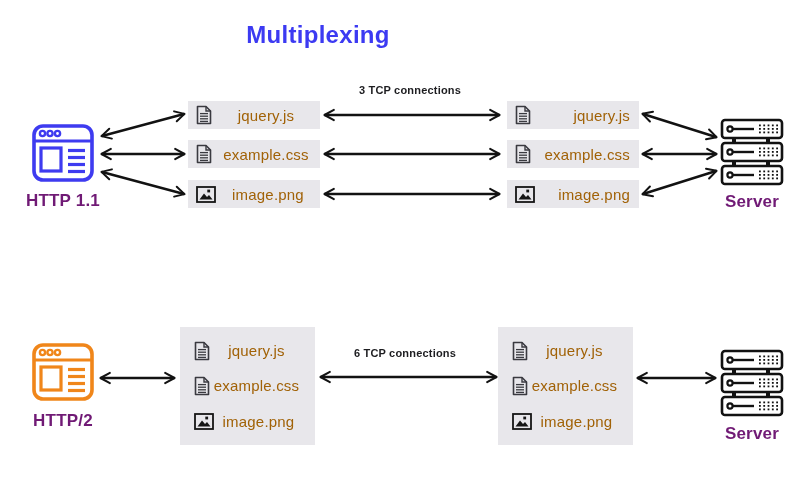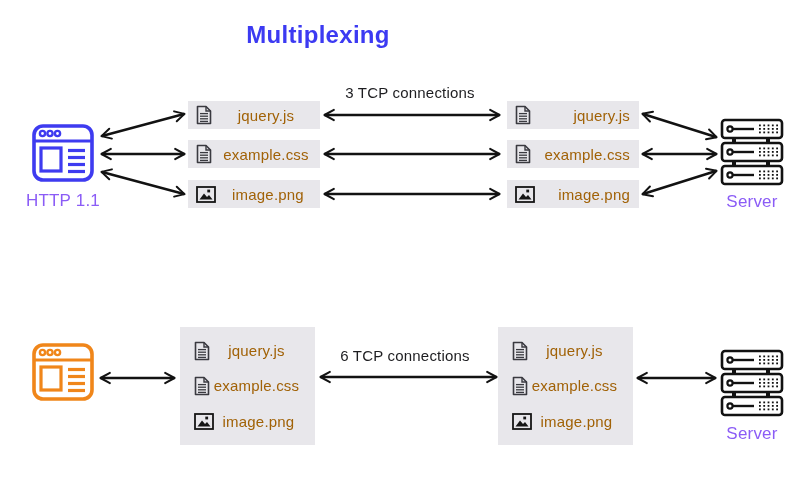--- a/index.html
+++ b/index.html
@@ -12,26 +12,26 @@
     font-size:24px; font-weight:700; color:#3C3AF2; letter-spacing:.3px;
   }
   .overlay { position:absolute; left:0; top:0; pointer-events:none; }
   .overlay line { stroke:#121212; stroke-width:2.4; stroke-linecap:round; }
 
   .browser { position:absolute; color:#3E3BF0; }
   .browser.orange { color:#F0861A; }
   .browser * { stroke:currentColor; }
 
   .node-label {
-    position:absolute; font-size:17px; font-weight:400; color:#8b5cf6;
+    position:absolute; font-size:17px; font-weight:700; color:#701a75;
     text-align:center; width:100px; letter-spacing:.2px;
   }
   .conn-label {
     position:absolute; width:200px; text-align:center;
-    font-size:15px; color:#1d1d20; letter-spacing:.2px;
+    font-size:11px; color:#1d1d20; letter-spacing:.2px;font-weight:bold;
   }
 
   .file-row {
     position:absolute; display:flex; align-items:center;
     background:#E8E7EB; padding-left:8px; box-sizing:border-box;
   }
   .fname { flex:1; text-align:center; font-size:15px; color:#a16207; letter-spacing:.2px; }
   .align-right .fname { text-align:right; padding-right:9px; }
 
   .group-box {
@@ -220,20 +220,21 @@
     <line x1="2" y1="17" x2="60" y2="17" stroke-width="3.2"></line>
     <circle cx="10.5" cy="9.5" r="2.6" fill="none" stroke-width="2.4"></circle>
     <circle cx="18" cy="9.5" r="2.6" fill="none" stroke-width="2.4"></circle>
     <circle cx="25.5" cy="9.5" r="2.6" fill="none" stroke-width="2.4"></circle>
     <rect x="9" y="24" width="20" height="23" fill="none" stroke-width="3.2"></rect>
     <line x1="36" y1="26.5" x2="53" y2="26.5" stroke-width="3.2"></line>
     <line x1="36" y1="33.5" x2="53" y2="33.5" stroke-width="3.2"></line>
     <line x1="36" y1="40.5" x2="53" y2="40.5" stroke-width="3.2"></line>
     <line x1="36" y1="47.5" x2="53" y2="47.5" stroke-width="3.2"></line>
   </svg>
+  <div class="node-label" style="left:13px;top:411px">HTTP/2</div>
 
   <div class="conn-label" style="left:305px;top:347px">6 TCP connections</div>
 
   <div class="group-box" style="left:180px;top:327px;width:135px;height:118px">
     <div class="g-row">
       <svg class="doc-ic" width="16" height="20" viewBox="0 0 16 20">
         <path d="M1.5 1.5 H10 L14.5 6 V18.5 H1.5 Z" fill="none" stroke="#3A3A40" stroke-width="1.6" stroke-linejoin="round"></path>
         <path d="M10 1.5 V6 H14.5" fill="none" stroke="#3A3A40" stroke-width="1.4"></path>
         <line x1="4" y1="8.6" x2="12" y2="8.6" stroke="#3A3A40" stroke-width="1.3"></line>
         <line x1="4" y1="11.2" x2="12" y2="11.2" stroke="#3A3A40" stroke-width="1.3"></line>

